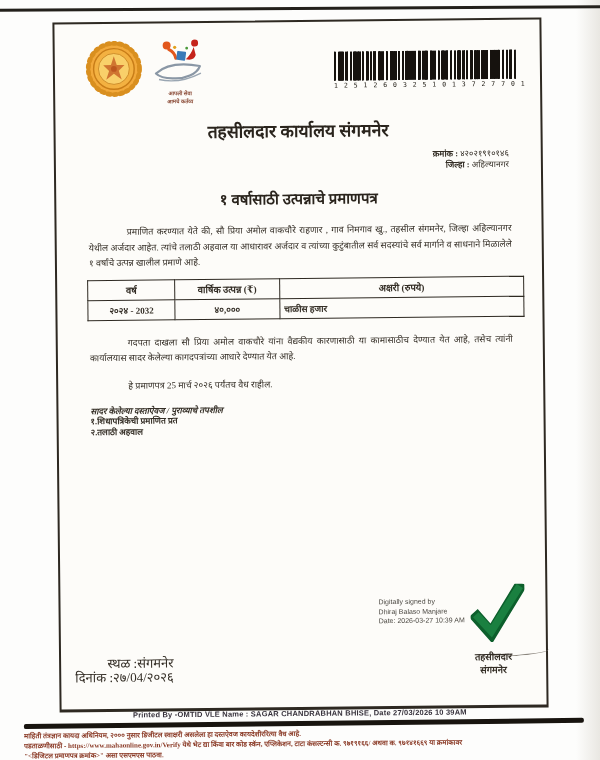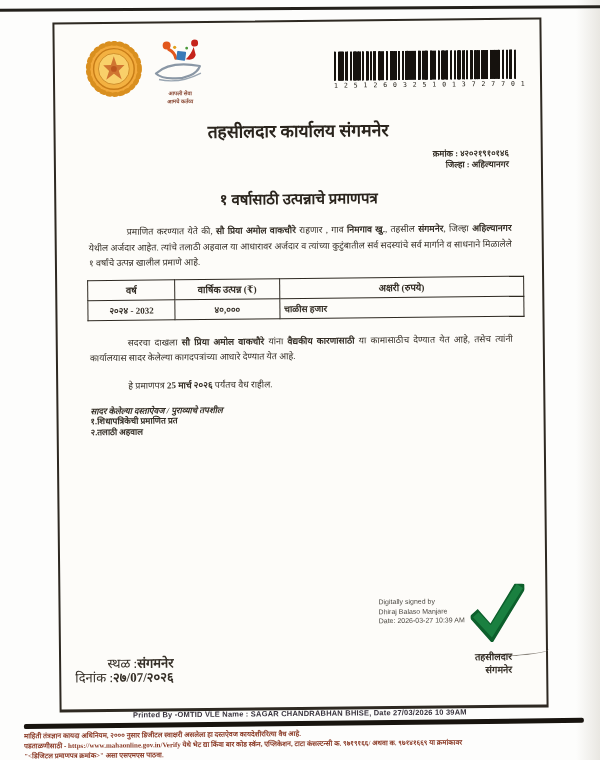--- a/index.html
+++ b/index.html
@@ -41,41 +41,41 @@
     font-family:"DejaVu Sans Mono",monospace; font-size:6.5px; letter-spacing:1px;
     text-align:center; color:#242019; margin-top:1px; white-space:nowrap;
   }
   .office-title { text-align:center; font-size:17.5px; font-weight:bold; margin-top:14px; color:#2a241d; }
   .ref-block { text-align:right; margin:8px 32px 0 0; font-size:8.5px; line-height:11px; font-weight:bold; }
   .cert-title { text-align:center; font-size:15px; font-weight:bold; margin-top:16px; color:#2a241d; }
   .body-text {
     margin:15px 30px 0 32px; font-size:9px; line-height:15.5px;
     text-align:justify; text-indent:38px; font-weight:500;
   }
-  .b { font-weight:bold; }
+  .b { font-weight:normal; }
   table.income {
     border-collapse:collapse; margin:8px 22px 0 30px; width:437px;
     font-size:9px;
   }
   table.income th, table.income td { border:1.6px solid #2e2922; padding:3px 4px; }
   table.income th { font-weight:bold; text-align:center; font-size:9.5px; }
   td.c { text-align:center; font-weight:bold; }
   td.l { text-align:left; padding-left:14px; font-weight:bold; }
   .validity { margin:12px 30px 0 32px; font-size:9px; text-indent:38px; font-weight:500; }
   .docs-heading { margin:13px 0 0 32px; font-size:8.5px; font-weight:bold; font-style:italic; }
   .doc-item { margin-left:32px; font-size:8.5px; font-weight:bold; line-height:11.5px; }
   
   .sig-block { position:absolute; left:318px; top:576px; width:170px; }
   .sig-text { font-family:"Liberation Sans",sans-serif; font-size:7px; line-height:9.5px; color:#4d4a44; }
   .check-icon { position:absolute; left:92px; top:-12px; width:54px; height:58px; }
   .squiggle { position:absolute; left:110px; top:52px; width:60px; height:8px;
     border-bottom:1.5px solid #8b867e; border-radius:50%; transform:rotate(-4deg); }
   .place-date { position:absolute; left:14px; top:633px; font-size:13px; line-height:14px;text-align:right; }
   .pd-label { display:inline-block; min-width:34px; font-weight:500; }
-  .signatory { position:absolute; right:34px; top:631px; text-align:right; font-size:9.5px; font-weight:bold; line-height:13px; }
+  .signatory { position:absolute; right:34px; top:631px; text-align:center; font-size:9.5px; font-weight:bold; line-height:13px; }
   
   .below { position:absolute; left:0; top:709px; width:600px; transform:rotate(-0.5deg); }
   .printed-line {
     text-align:center; font-family:"Liberation Sans",sans-serif;
     font-size:7.5px; font-weight:bold; color:#36313b; letter-spacing:.2px;
   }
   .thick-rule { height:5px; background:#18140f; margin:3px 16px 0 24px; border-radius:2px; transform:rotate(-0.15deg); }
   .footer-notes { margin:3px 18px 0 24px; color:#8a3a26; font-size:7px; line-height:10px; font-weight:600; }
   .footer-notes p { white-space:nowrap; overflow:hidden; }
 </style>
@@ -145,21 +145,21 @@
       </thead>
       <tbody>
         <tr>
           <td class="c">२०२४ - 2032</td>
           <td class="c">४०,०००</td>
           <td class="l">चाळीस हजार</td>
         </tr>
       </tbody>
     </table>
 
-    <p class="body-text"><span>सदरचा दाखला </span><span class="b">सौ प्रिया अमोल वाकचौरे</span><span> यांना </span><span class="b">वैद्यकीय कारणासाठी</span><span> या कामासाठीच देण्यात येत आहे, तसेच त्यांनी कार्यालयास सादर केलेल्या कागदपत्रांच्या आधारे देण्यात येत आहे.</span></p>
+    <p class="body-text"><span>गदपता दाखला </span><span class="b">सौ प्रिया अमोल वाकचौरे</span><span> यांना </span><span class="b">वैद्यकीय कारणासाठी</span><span> या कामासाठीच देण्यात येत आहे, तसेच त्यांनी कार्यालयास सादर केलेल्या कागदपत्रांच्या आधारे देण्यात येत आहे.</span></p>
 
     <p class="validity"><span>हे प्रमाणपत्र </span><span class="b">25 मार्च २०२६</span><span> पर्यंतच वैध राहील.</span></p>
 
     <div class="docs-heading">सादर केलेल्या दस्ताऐवज / पुराव्याचे तपशील</div>
     <div class="doc-item">१.शिधापत्रिकेची प्रमाणित प्रत</div>
     <div class="doc-item">२.तलाठी अहवाल</div>
 
     <div class="sig-block">
       <div class="sig-text">Digitally signed by</div>
       <div class="sig-text">Dhiraj Balaso Manjare</div>
@@ -168,21 +168,21 @@
         <svg width="54" height="58" viewBox="0 0 100 108">
           <path d="M12 62 L38 92 L90 8" stroke="#0d5f2c" stroke-width="22" fill="none" stroke-linecap="square"></path>
           <path d="M14 62 L38 88 L88 10" stroke="#1a8040" stroke-width="14" fill="none" stroke-linecap="square"></path>
         </svg>
       </span>
       <span class="squiggle"></span>
     </div>
 
     <div class="place-date">
       <div><span class="pd-label">स्थळ : </span><span class="b">संगमनेर</span></div>
-      <div><span class="pd-label">दिनांक : </span><span class="b">२७/07/२०२६</span></div>
+      <div><span class="pd-label">दिनांक : </span><span class="b">२७/04/२०२६</span></div>
     </div>
 
     <div class="signatory">
       <div>तहसीलदार</div>
       <div>संगमनेर</div>
     </div>
 
   </div>
 
   <div class="below">

